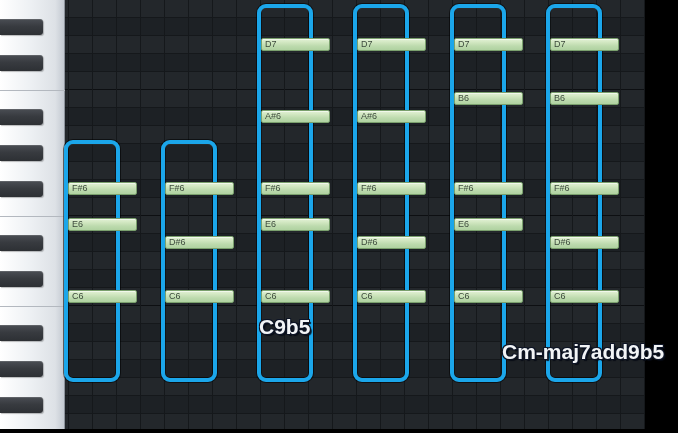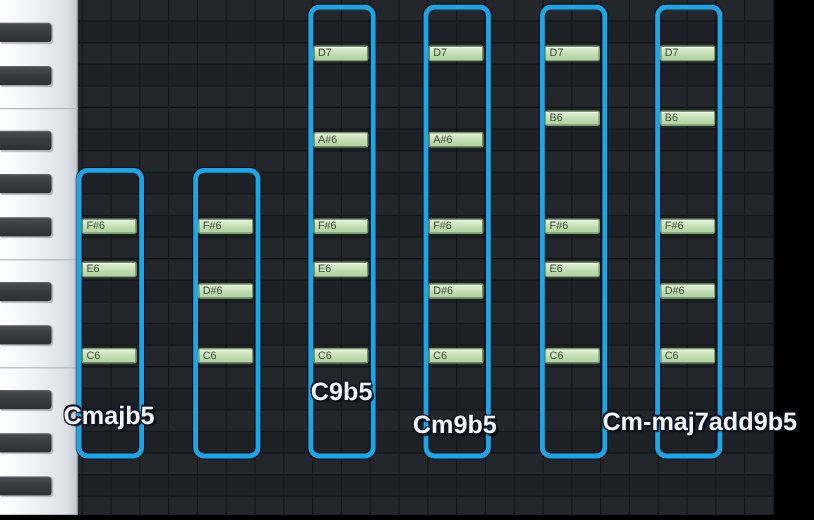--- a/index.html
+++ b/index.html
@@ -24,21 +24,21 @@
   .black-key{position:absolute;left:0;width:43px;height:16px;border-radius:0 3px 3px 0;
     background:linear-gradient(180deg,#4a4e54 0%,#383b40 45%,#2d3034 100%);
     box-shadow:inset 0 1px 0 rgba(255,255,255,0.12), 1px 1px 1px rgba(0,0,0,0.25);}
   .key-sep{position:absolute;left:0;width:65px;height:1px;background:#b3b8bf;}
   
   .chord-rect{position:absolute;box-sizing:border-box;border:4px solid var(--selection-blue,#1ba6ea);
     border-radius:9px;background:transparent;
     box-shadow:0 0 0 1px rgba(0,0,0,0.55), inset 0 0 0 1px rgba(0,0,0,0.45),
                inset 0 1px 0 rgba(255,255,255,0.18);}
   
-  .note{position:absolute;width:46px;height:13px;box-sizing:border-box;
+  .note{position:absolute;width:69px;height:13px;box-sizing:border-box;
     background:linear-gradient(180deg,#e2f1d6 0%,#d3e8c3 28%,#bcdaad 65%,#b0d2a1 100%);
     border:1px solid var(--note-border,#7aa06d);border-radius:2px;
     box-shadow:inset 0 1px 0 rgba(255,255,255,0.55);}
   .note-label{display:block;font-size:9px;line-height:11px;padding-left:3px;
     color:#3c4a3c;letter-spacing:0px;white-space:nowrap;}
   
   .chord-name{position:absolute;font-size:21px;font-weight:bold;line-height:22px;
     color:var(--chord-label-text,#f2f4f6);white-space:nowrap;
     text-shadow:-1px -1px 0 #0e1526, 1px -1px 0 #0e1526, -1px 1px 0 #0e1526,
                  1px 1px 0 #0e1526, 2px 2px 1px rgba(5,10,20,0.9);}
@@ -117,21 +117,20 @@
       <div class="chord-rect" style="left: 64px; top: 140px; width: 56px; height: 242px;"></div>
       <div class="note" style="left: 68px; top: 182px;">
         <span class="note-label">F#6</span>
       </div>
       <div class="note" style="left: 68px; top: 218px;">
         <span class="note-label">E6</span>
       </div>
       <div class="note" style="left: 68px; top: 290px;">
         <span class="note-label">C6</span>
       </div>
-      <div class="chord-name" style="left: 53px; top: 336px;">Cmajb5</div>
       <div class="chord-rect" style="left: 161px; top: 140px; width: 56px; height: 242px;"></div>
       <div class="note" style="left: 165px; top: 182px;">
         <span class="note-label">F#6</span>
       </div>
       <div class="note" style="left: 165px; top: 236px;">
         <span class="note-label">D#6</span>
       </div>
       <div class="note" style="left: 165px; top: 290px;">
         <span class="note-label">C6</span>
       </div>
@@ -161,21 +160,20 @@
       </div>
       <div class="note" style="left: 357px; top: 182px;">
         <span class="note-label">F#6</span>
       </div>
       <div class="note" style="left: 357px; top: 236px;">
         <span class="note-label">D#6</span>
       </div>
       <div class="note" style="left: 357px; top: 290px;">
         <span class="note-label">C6</span>
       </div>
-      <div class="chord-name" style="left: 344px; top: 344px;">Cm9b5</div>
       <div class="chord-rect" style="left: 450px; top: 4px; width: 56px; height: 378px;"></div>
       <div class="note" style="left: 454px; top: 38px;">
         <span class="note-label">D7</span>
       </div>
       <div class="note" style="left: 454px; top: 92px;">
         <span class="note-label">B6</span>
       </div>
       <div class="note" style="left: 454px; top: 182px;">
         <span class="note-label">F#6</span>
       </div>

